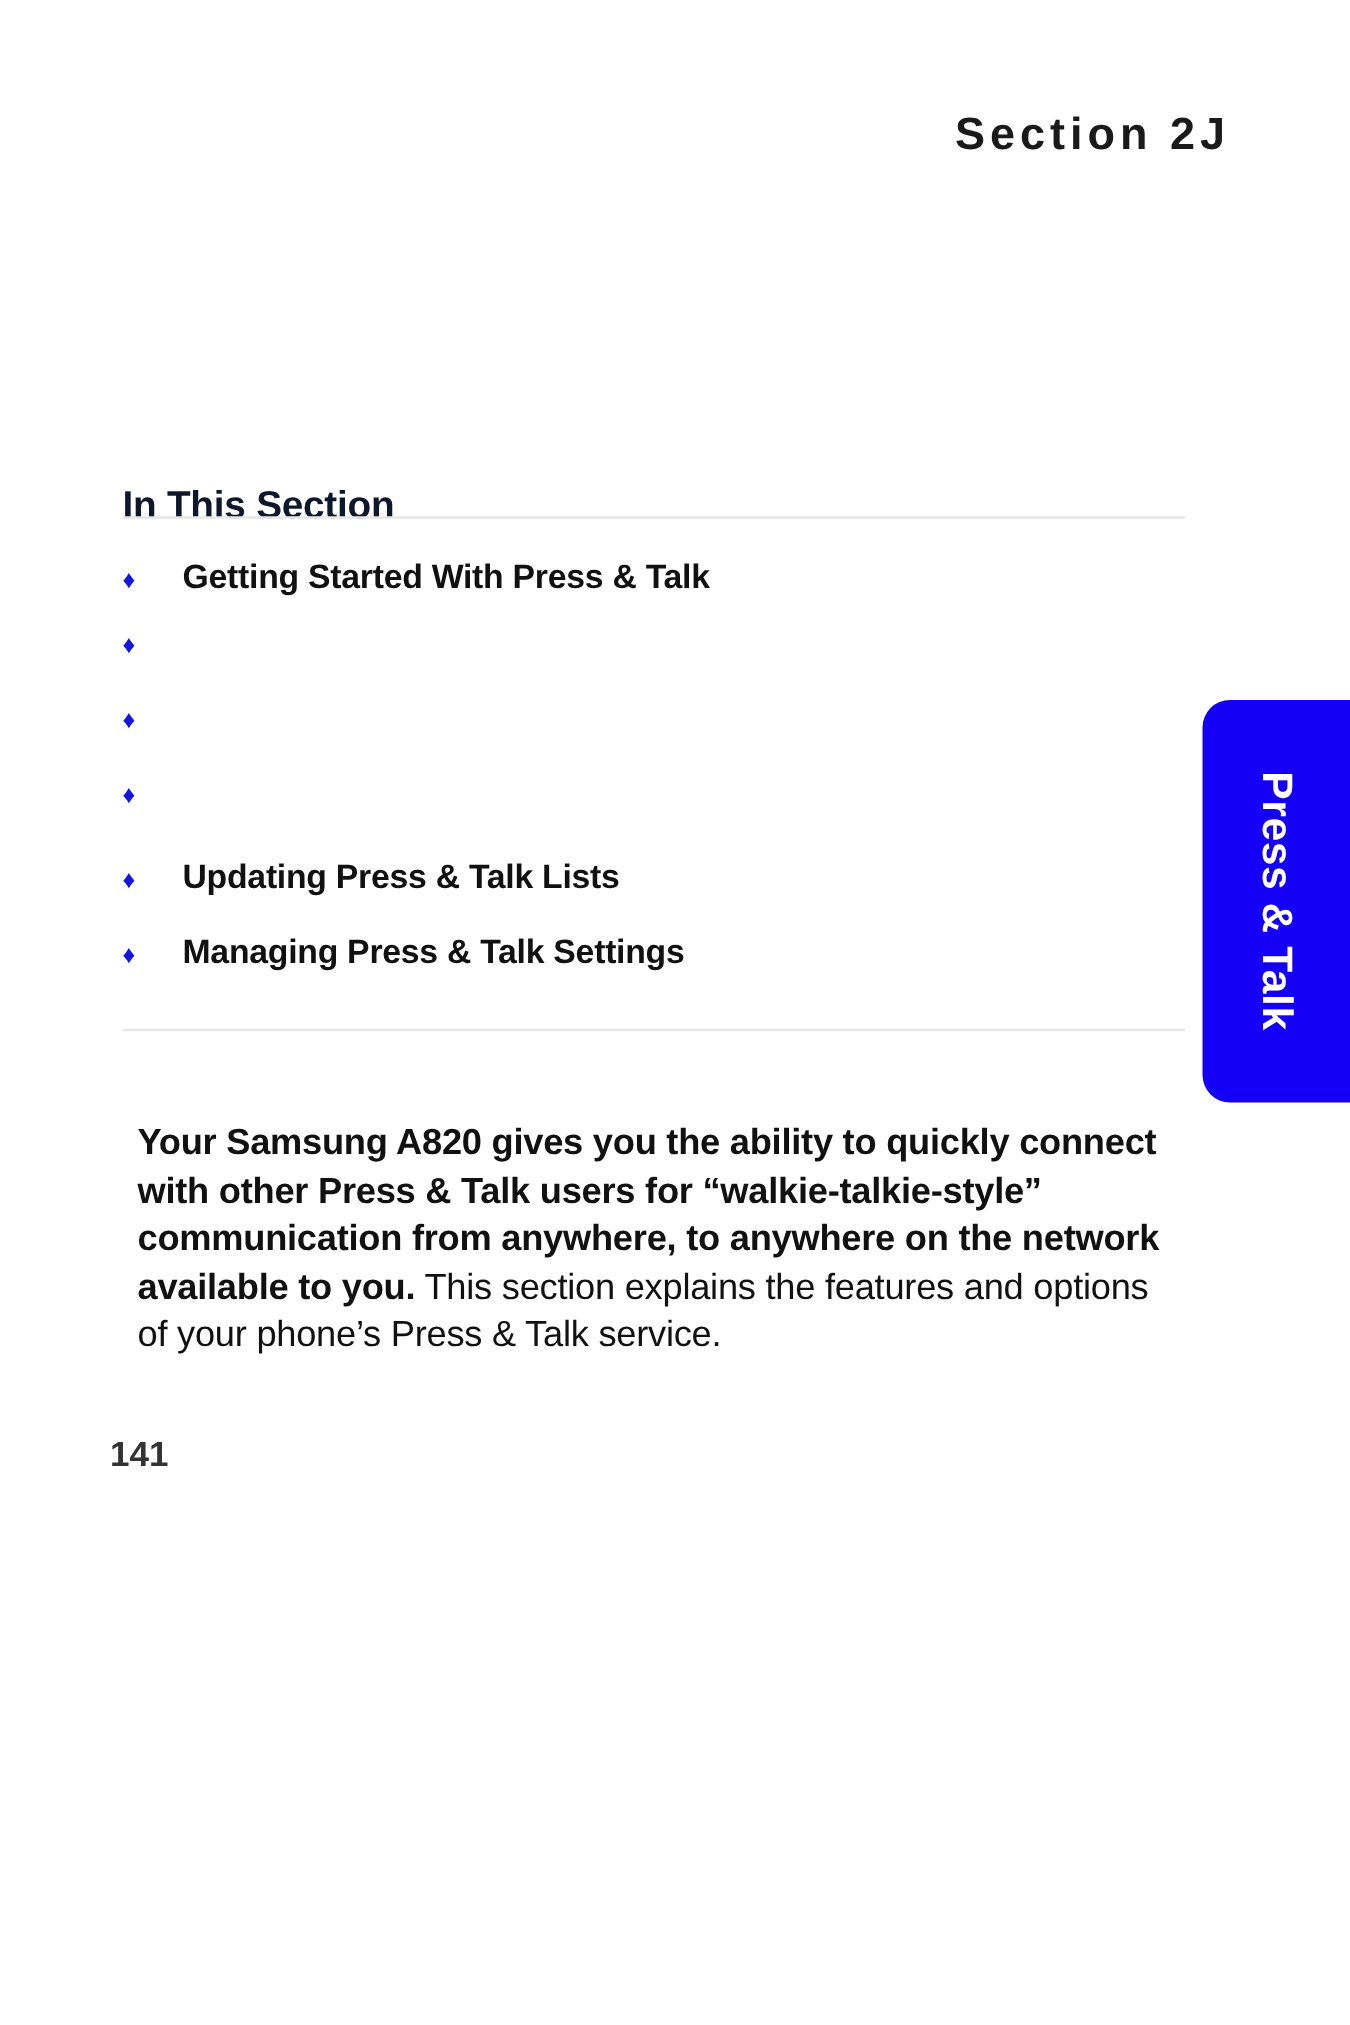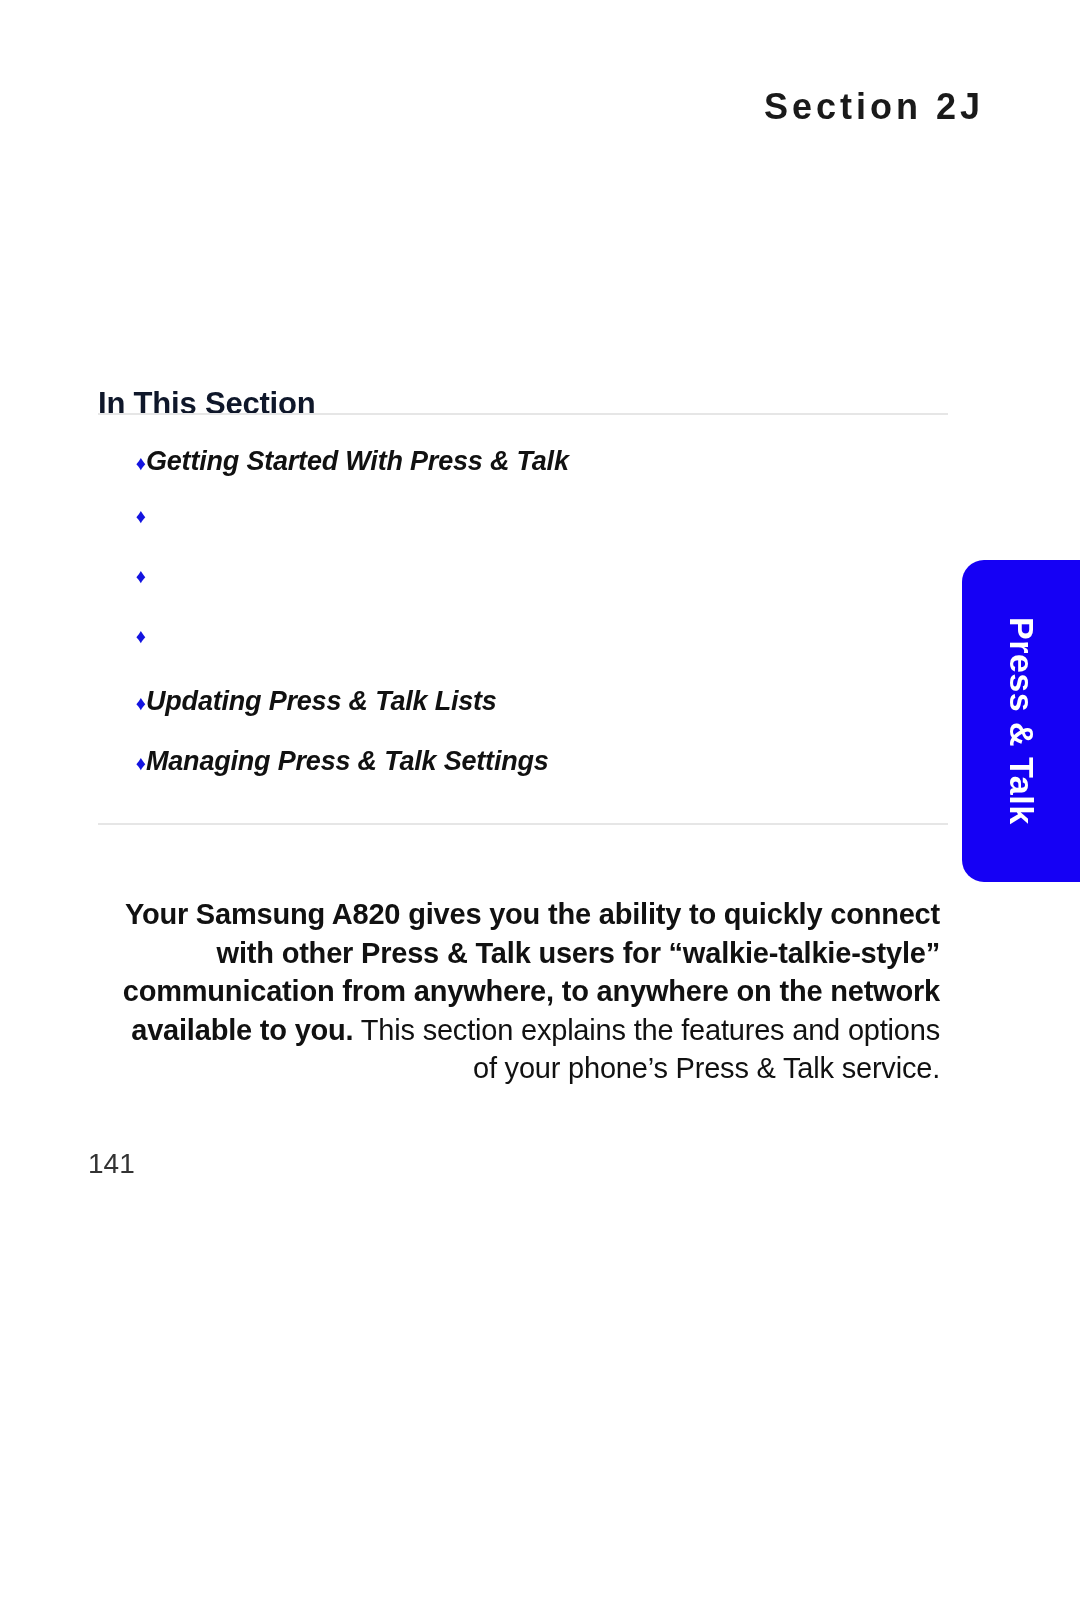--- a/index.html
+++ b/index.html
@@ -13,21 +13,20 @@
     font-family: "Liberation Sans", sans-serif;
     overflow: hidden;
     position: relative;
   }
 
   .page {
     position: relative;
     width: 1080px;
     height: 1276px;
     box-sizing: border-box;
-    text-align: right;
   }
 
   
   .section-label {
     position: absolute;
     top: 86px;
     right: 96px;
     font-size: 36px;
     font-weight: bold;
     color: #1a1a1a;
@@ -90,21 +89,20 @@
     color: #1414e0;
     font-size: 20px;
     line-height: 1;
   }
   .toc-text {
     font-size: 27px;
     font-weight: bold;
     color: #111111;
     letter-spacing: -0.2px;
     white-space: nowrap;
-    font-style: italic;
   }
 
   
   .body-copy {
     position: absolute;
     top: 866px;
     left: 110px;
     width: 830px;
     font-size: 29px;
     line-height: 1.33;
@@ -153,21 +151,21 @@
   }
   .footer-text {
     font-size: 28px;
     font-weight: bold;
     color: #333333;
     letter-spacing: -0.2px;
     white-space: nowrap;
   }
   .footer-page {
     font-size: 28px;
-    font-weight: normal;
+    font-weight: bold;
     color: #333333;
   }
 </style>
 </head>
 <body>
 
 <div class="page">
 
   <div class="section-label">Section 2J</div>
 

